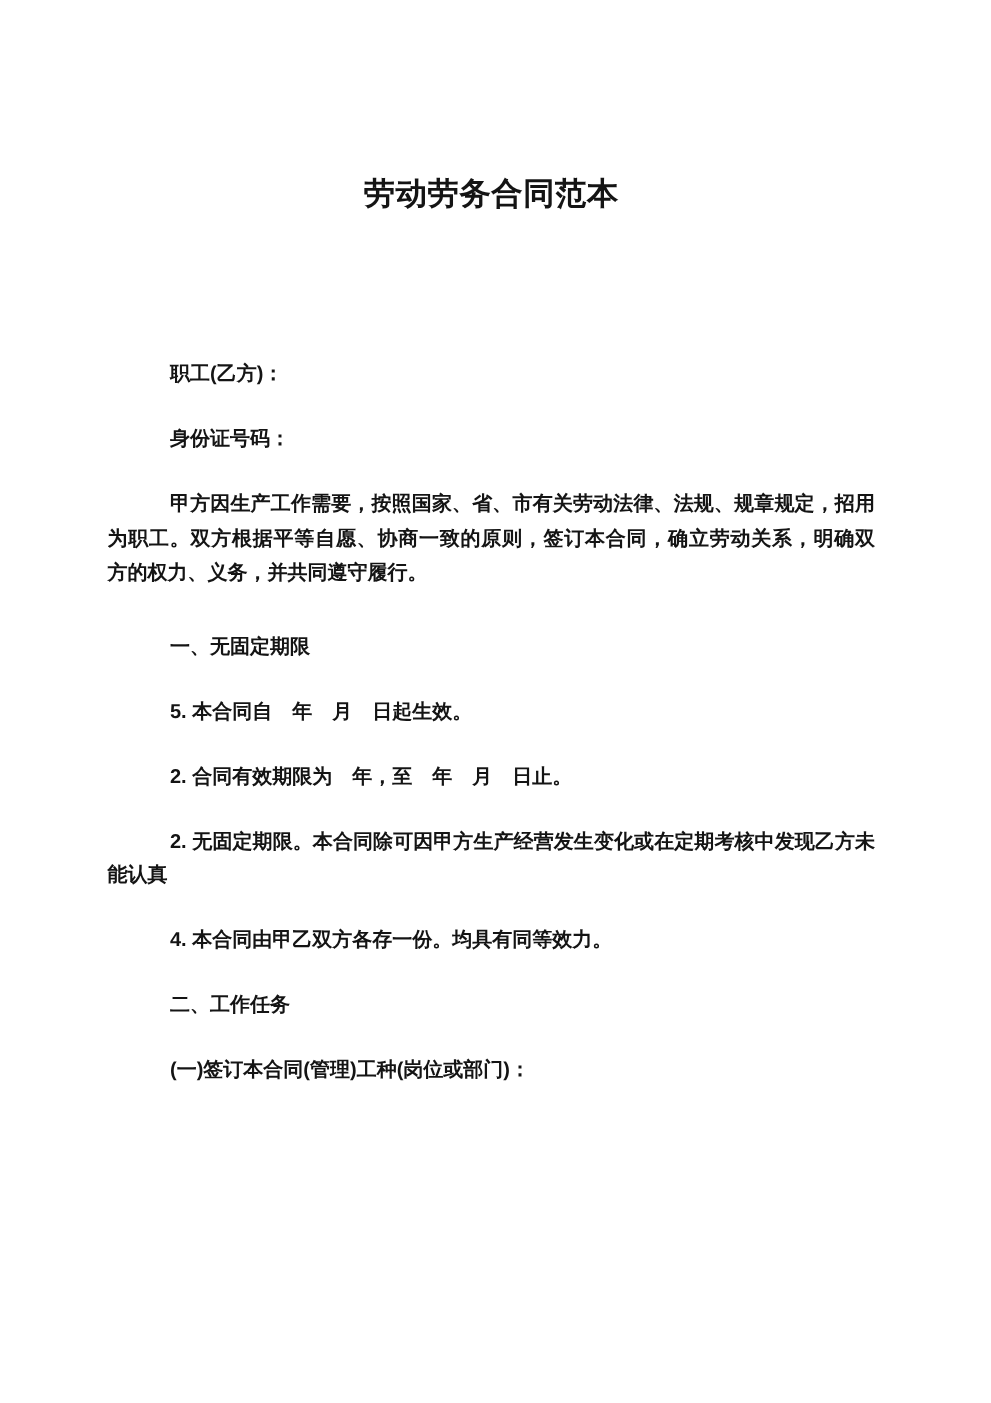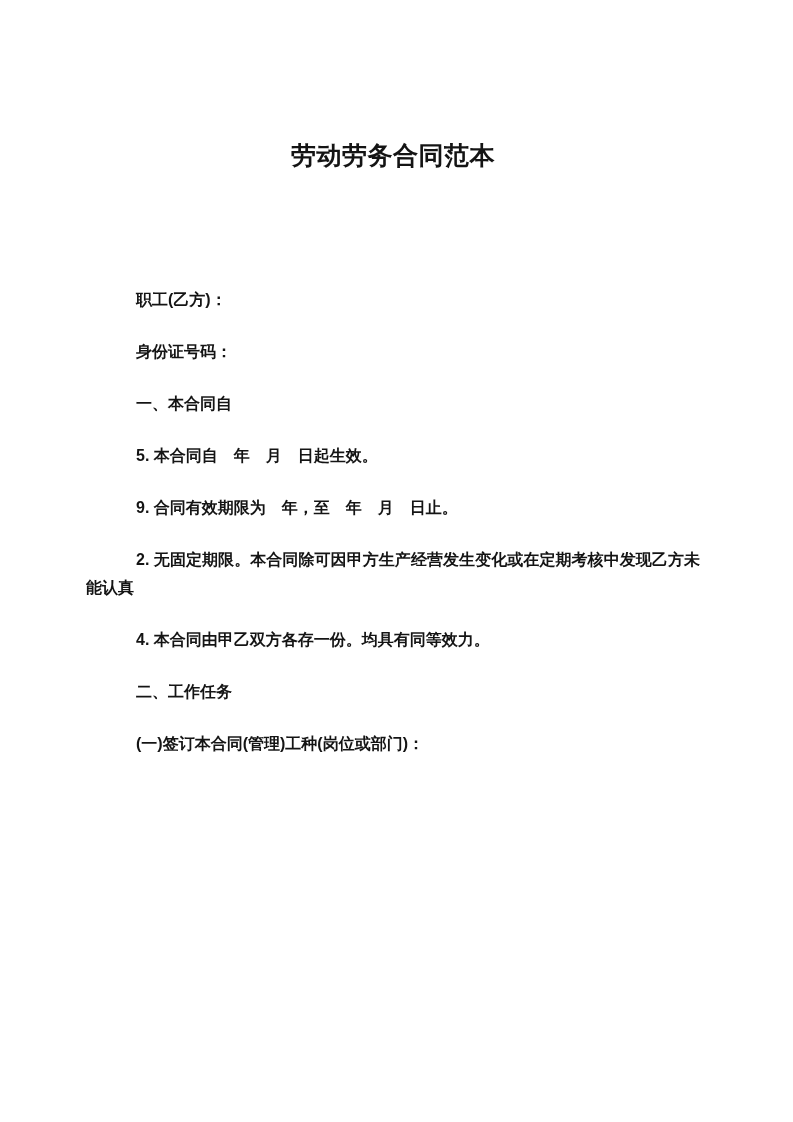--- a/index.html
+++ b/index.html
@@ -64,26 +64,31 @@
 
 <div class="page">
 
   <h1 class="title">劳动劳务合同范本</h1>
 
 
   <p class="para indent">职工(乙方)：</p>
 
   <p class="para indent">身份证号码：</p>
 
+  <div class="para mb-lg">
+    <div class="line indent jfull">甲方因生产工作需要，按照国家、省、市有关劳动法律、法规、规章规定，招用</div>
+    <div class="line jfull">为职工。双方根据平等自愿、协商一致的原则，签订本合同，确立劳动关系，明确双</div>
+    <div class="line">方的权力、义务，并共同遵守履行。</div>
+  </div>
 
-  <p class="para indent">一、本合同自</p>
+  <p class="para indent">一、无固定期限</p>
 
   <p class="para indent">5. 本合同自　年　月　日起生效。</p>
 
-  <p class="para indent">9. 合同有效期限为　年，至　年　月　日止。</p>
+  <p class="para indent">2. 合同有效期限为　年，至　年　月　日止。</p>
 
   <div class="para">
     <div class="line indent jfull">2. 无固定期限。本合同除可因甲方生产经营发生变化或在定期考核中发现乙方未</div>
     <div class="line">能认真</div>
   </div>
 
 
   <p class="para indent">4. 本合同由甲乙双方各存一份。均具有同等效力。</p>
 
   <p class="para indent">二、工作任务</p>

